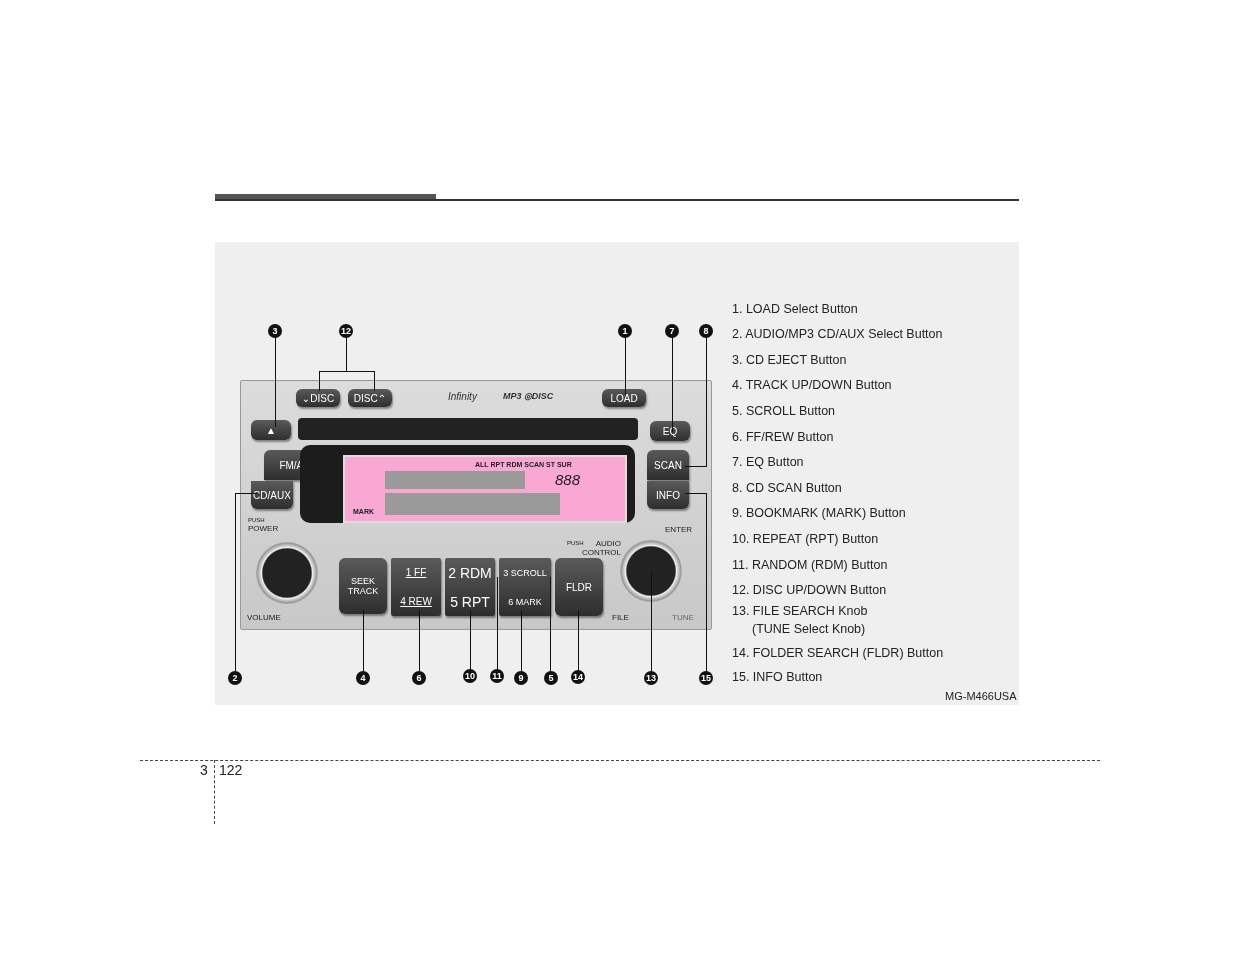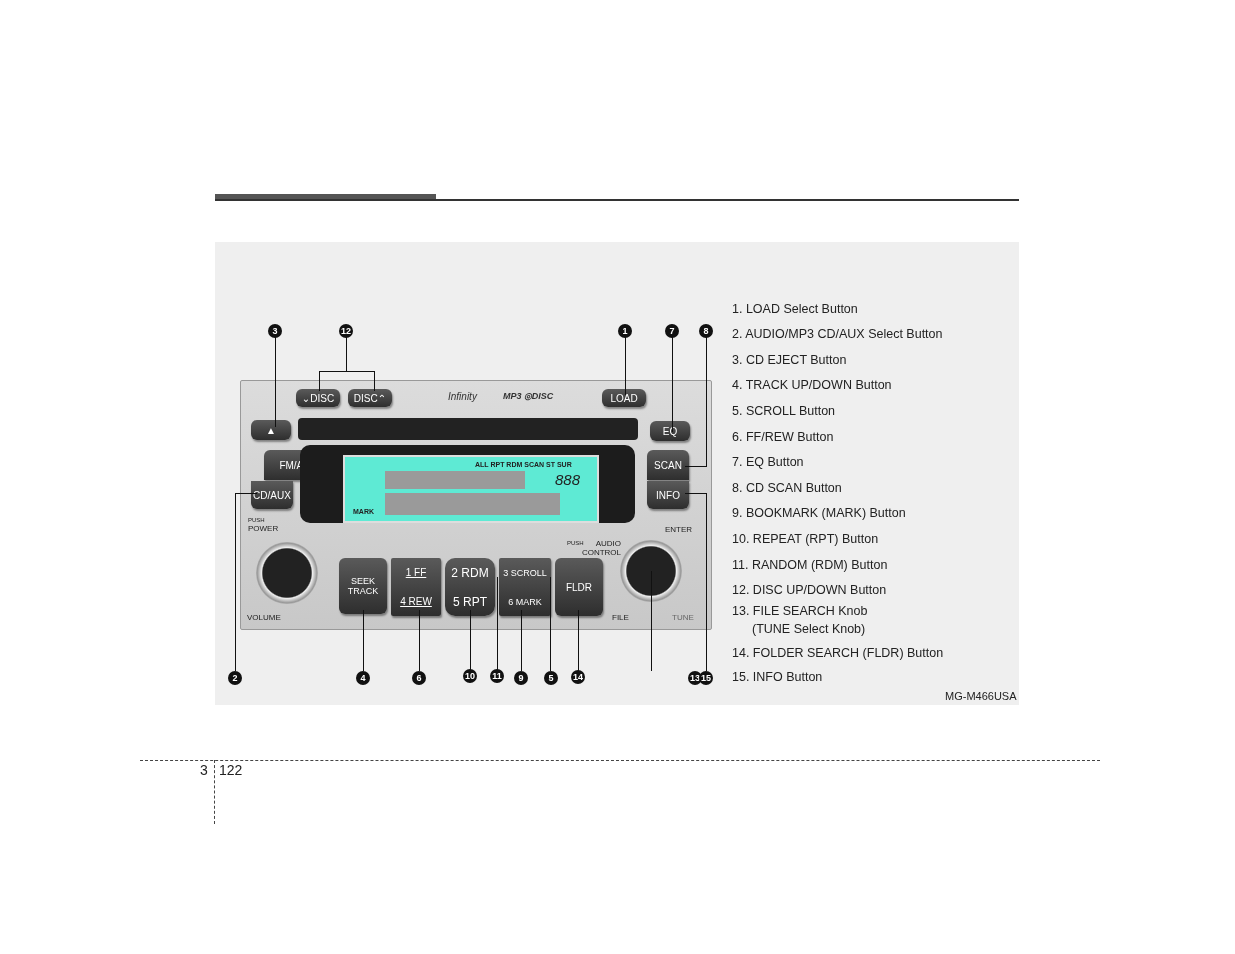--- a/index.html
+++ b/index.html
@@ -10,21 +10,21 @@
   .panel{left:215px;top:242px;width:804px;height:463px;background:#efefef;}
   .title{left:219px;top:249px;font-weight:bold;font-size:14.5px;line-height:21px;color:#1a1a1a;}
   .legend{left:732px;top:299px;font-size:12.5px;color:#222;}
   .legend div{position:absolute;white-space:nowrap;}
   .code{left:945px;top:690px;font-size:11px;color:#222;}
   
   .radio{left:240px;top:380px;width:470px;height:248px;background:linear-gradient(#dcdcdc,#c8c8c8);border:1px solid #999;border-radius:2px;}
   .btn{position:absolute;background:linear-gradient(#5a5a5a,#2e2e2e);color:#fff;border-radius:6px;font-size:10px;display:flex;align-items:center;justify-content:center;box-shadow:1px 2px 2px rgba(0,0,0,.4);}
   .slot{left:298px;top:418px;width:340px;height:22px;background:#222;border-radius:4px;}
   .screen-bezel{left:300px;top:445px;width:335px;height:78px;background:#1c1c1c;border-radius:10px;}
-  .lcd{left:343px;top:455px;width:252px;height:64px;background:#5eead4;border:2px solid #ddd;}
+  .lcd{left:343px;top:455px;width:252px;height:64px;background:#f9a8d4;border:2px solid #ddd;padding-left:28px;}
   .lcdbar{position:absolute;background:#9a9a9a;}
   .lcdtxt{position:absolute;font-size:7px;font-weight:bold;color:#222;}
   .knob{position:absolute;width:62px;height:62px;border-radius:50%;background:radial-gradient(circle,#222 55%,#eee 58%,#999 68%,#eee 78%,#888 100%);}
   .small{position:absolute;font-size:8px;color:#222;}
   .callout{position:absolute;width:14px;height:14px;border-radius:50%;background:#111;color:#fff;font-size:9px;font-weight:bold;display:flex;align-items:center;justify-content:center;}
   .vline{position:absolute;width:1px;background:#111;}
   .hline{position:absolute;height:1px;background:#111;}
   .dash-h{left:140px;top:760px;width:960px;height:0;border-top:1px dashed #444;}
   .dash-v{left:214px;top:760px;width:0;height:64px;border-left:1px dashed #444;}
   .pg-sec{left:200px;top:762px;font-size:14px;color:#222;}
@@ -66,21 +66,21 @@
 <div class="small" style="left:248px;top:517px;font-size:6px;">PUSH</div>
 <div class="small" style="left:248px;top:524px;">POWER</div>
 <div class="knob" style="left:256px;top:542px;"></div>
 <div class="small" style="left:247px;top:613px;">VOLUME</div>
 
 <div class="btn" style="left:339px;top:558px;width:48px;height:56px;font-size:9px;text-align:center;line-height:10px;">SEEK TRACK</div>
 <div class="btn" style="left:391px;top:558px;width:50px;height:58px;border-radius:2px;flex-direction:column;justify-content:space-around;font-size:10px;text-decoration:underline;">
   <span>1 FF</span>
   <span>4 REW</span>
 </div>
-<div class="btn" style="left:445px;top:558px;width:50px;height:58px;border-radius:10px;flex-direction:column;justify-content:space-around;font-size:12px;">
+<div class="btn" style="left:445px;top:558px;width:50px;height:58px;border-radius:2px;flex-direction:column;justify-content:space-around;font-size:14px;">
   <span>2 RDM</span>
   <span>5 RPT</span>
 </div>
 <div class="btn" style="left:499px;top:558px;width:52px;height:58px;border-radius:2px;flex-direction:column;justify-content:space-around;font-size:9px;">
   <span>3 SCROLL</span>
   <span>6 MARK</span>
 </div>
 <div class="btn" style="left:555px;top:558px;width:48px;height:58px;">FLDR</div>
 
 <div class="small" style="left:567px;top:540px;font-size:6px;">PUSH</div>
@@ -118,21 +118,21 @@
 <div class="callout" style="left:665px;top:324px;">7</div>
 <div class="callout" style="left:699px;top:324px;">8</div>
 <div class="callout" style="left:228px;top:671px;">2</div>
 <div class="callout" style="left:356px;top:671px;">4</div>
 <div class="callout" style="left:412px;top:671px;">6</div>
 <div class="callout" style="left:463px;top:669px;">10</div>
 <div class="callout" style="left:490px;top:669px;">11</div>
 <div class="callout" style="left:514px;top:671px;">9</div>
 <div class="callout" style="left:544px;top:671px;">5</div>
 <div class="callout" style="left:571px;top:670px;">14</div>
-<div class="callout" style="left:644px;top:671px;margin-left:44px;">13</div>
+<div class="callout" style="left:644px;top:671px;">13</div>
 <div class="callout" style="left:699px;top:671px;">15</div>
 
 <div class="abs legend">
   <div style="top:3px;">1. LOAD Select Button</div>
   <div style="top:28px;">2. AUDIO/MP3 CD/AUX Select Button</div>
   <div style="top:54px;">3. CD EJECT Button</div>
   <div style="top:79px;">4. TRACK UP/DOWN Button</div>
   <div style="top:105px;">5. SCROLL Button</div>
   <div style="top:131px;">6. FF/REW Button</div>
   <div style="top:156px;">7. EQ Button</div>

